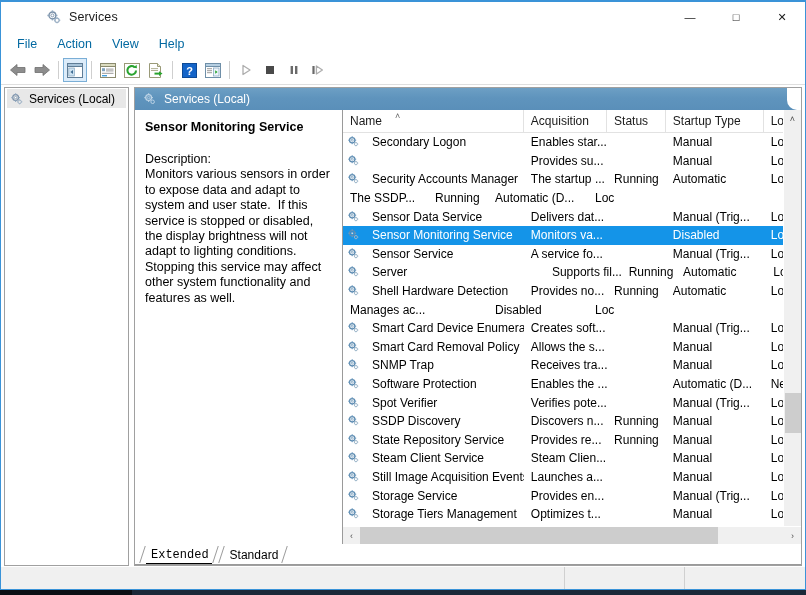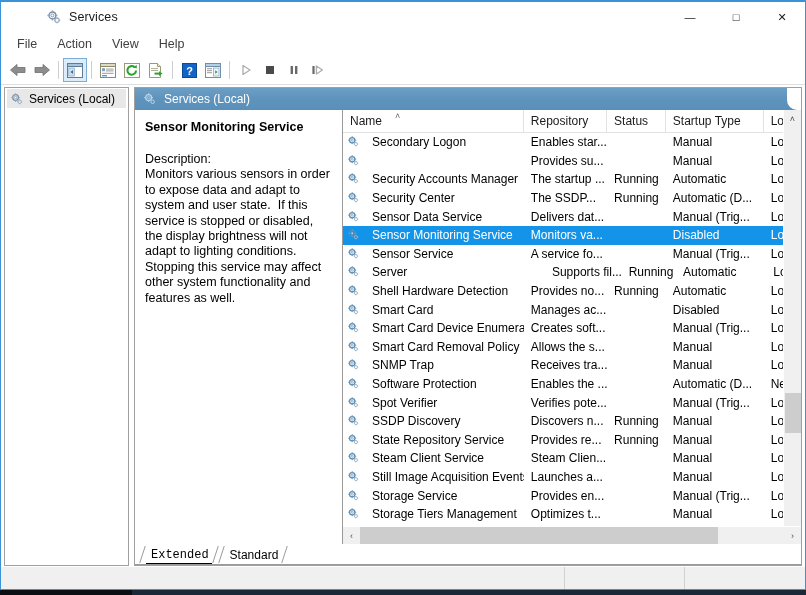--- a/index.html
+++ b/index.html
@@ -79,21 +79,21 @@
     height: 24px;
     display: flex;
     align-items: center;
     padding-left: 6px;
     flex: none;
     background: #ffffff;
   }
   .menu-item {
     padding: 3px 10px 4px 10px;
     font-size: 12.5px;
-    color: #404040;
+    color: #0369a1;
     cursor: default;
   }
 
   
   .toolbar {
     height: 28px;
     display: flex;
     align-items: center;
     padding-left: 5px;
     flex: none;
@@ -631,21 +631,21 @@
             <div class="desc-body">Monitors various sensors in order to expose data and adapt to system and user state.  If this service is stopped or disabled, the display brightness will not adapt to lighting conditions. Stopping this service may affect other system functionality and features as well.</div>
           </div>
 
           <div class="listwrap">
 
             <div class="listhead">
               <div class="hcell" style="width:185px">
                 <span>Name</span>
                 <span class="sortarrow">˄</span>
               </div>
-              <div class="hcell" style="width:85px">Repository</div>
+              <div class="hcell" style="width:85px">Acquisition</div>
               <div class="hcell" style="width:60px">Status</div>
               <div class="hcell" style="width:100px">Startup Type</div>
               <div class="hcell" style="width:38px">Log</div>
             </div>
 
             <div class="rows" id="rows">
                 <div class="row">
                   <div class="cell name" style="width: 185px;">
                     <span class="gear">
                       <svg width="13" height="13" viewBox="0 0 16 16">
@@ -722,42 +722,20 @@
                       </svg>
                     </span>
                     <span class="nm">Security Accounts Manager</span>
                   </div>
                   <div class="cell desc" style="width: 85px;">The startup ...</div>
                   <div class="cell status" style="width: 60px;">Running</div>
                   <div class="cell startup" style="width: 100px;">Automatic</div>
                   <div class="cell logon" style="width: 38px;">Loc</div>
                 </div>
                 <div class="row">
-                  <div class="cell name" style="width: 185px;">
-                    <span class="gear">
-                      <svg width="13" height="13" viewBox="0 0 16 16">
-                        <circle cx="6.4" cy="6.4" r="3.3" fill="none" stroke="#5d8bb0" stroke-width="1.5"></circle>
-                        <circle cx="6.4" cy="6.4" r="1.3" fill="#ffffff" stroke="#5d8bb0" stroke-width="0.8"></circle>
-                        <g fill="#6f9cc0">
-                          <rect x="5.7" y="1.5" width="1.4" height="1.9"></rect>
-                          <rect x="5.7" y="9.4" width="1.4" height="1.9"></rect>
-                          <rect x="1.5" y="5.7" width="1.9" height="1.4"></rect>
-                          <rect x="9.4" y="5.7" width="1.9" height="1.4"></rect>
-                        </g>
-                        <circle cx="11" cy="11.2" r="1.9" fill="none" stroke="#9ab4c8" stroke-width="1.1"></circle>
-                        <g fill="#9ab4c8">
-                          <rect x="10.5" y="8.6" width="1" height="1.1"></rect>
-                          <rect x="10.5" y="12.8" width="1" height="1.1"></rect>
-                          <rect x="8.6" y="10.7" width="1.1" height="1"></rect>
-                          <rect x="12.8" y="10.7" width="1.1" height="1"></rect>
-                        </g>
-                      </svg>
-                    </span>
-                    <span class="nm">Security Center</span>
-                  </div>
                   <div class="cell desc" style="width: 85px;">The SSDP...</div>
                   <div class="cell status" style="width: 60px;">Running</div>
                   <div class="cell startup" style="width: 100px;">Automatic (D...</div>
                   <div class="cell logon" style="width: 38px;">Loc</div>
                 </div>
                 <div class="row">
                   <div class="cell name" style="width: 185px;">
                     <span class="gear">
                       <svg width="13" height="13" viewBox="0 0 16 16">
                         <circle cx="6.4" cy="6.4" r="3.3" fill="none" stroke="#5d8bb0" stroke-width="1.5"></circle>
@@ -890,42 +868,20 @@
                       </svg>
                     </span>
                     <span class="nm">Shell Hardware Detection</span>
                   </div>
                   <div class="cell desc" style="width: 85px;">Provides no...</div>
                   <div class="cell status" style="width: 60px;">Running</div>
                   <div class="cell startup" style="width: 100px;">Automatic</div>
                   <div class="cell logon" style="width: 38px;">Loc</div>
                 </div>
                 <div class="row">
-                  <div class="cell name" style="width: 185px;">
-                    <span class="gear">
-                      <svg width="13" height="13" viewBox="0 0 16 16">
-                        <circle cx="6.4" cy="6.4" r="3.3" fill="none" stroke="#5d8bb0" stroke-width="1.5"></circle>
-                        <circle cx="6.4" cy="6.4" r="1.3" fill="#ffffff" stroke="#5d8bb0" stroke-width="0.8"></circle>
-                        <g fill="#6f9cc0">
-                          <rect x="5.7" y="1.5" width="1.4" height="1.9"></rect>
-                          <rect x="5.7" y="9.4" width="1.4" height="1.9"></rect>
-                          <rect x="1.5" y="5.7" width="1.9" height="1.4"></rect>
-                          <rect x="9.4" y="5.7" width="1.9" height="1.4"></rect>
-                        </g>
-                        <circle cx="11" cy="11.2" r="1.9" fill="none" stroke="#9ab4c8" stroke-width="1.1"></circle>
-                        <g fill="#9ab4c8">
-                          <rect x="10.5" y="8.6" width="1" height="1.1"></rect>
-                          <rect x="10.5" y="12.8" width="1" height="1.1"></rect>
-                          <rect x="8.6" y="10.7" width="1.1" height="1"></rect>
-                          <rect x="12.8" y="10.7" width="1.1" height="1"></rect>
-                        </g>
-                      </svg>
-                    </span>
-                    <span class="nm">Smart Card</span>
-                  </div>
                   <div class="cell desc" style="width: 85px;">Manages ac...</div>
                   <div class="cell status" style="width: 60px;"></div>
                   <div class="cell startup" style="width: 100px;">Disabled</div>
                   <div class="cell logon" style="width: 38px;">Loc</div>
                 </div>
                 <div class="row">
                   <div class="cell name" style="width: 185px;">
                     <span class="gear">
                       <svg width="13" height="13" viewBox="0 0 16 16">
                         <circle cx="6.4" cy="6.4" r="3.3" fill="none" stroke="#5d8bb0" stroke-width="1.5"></circle>

